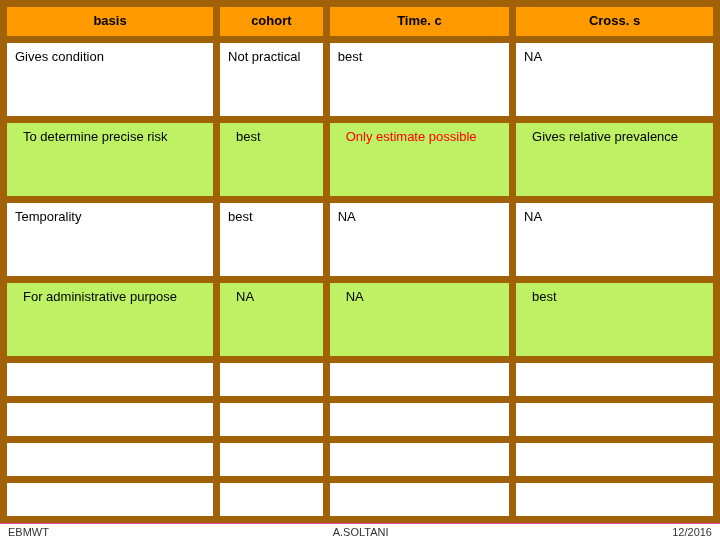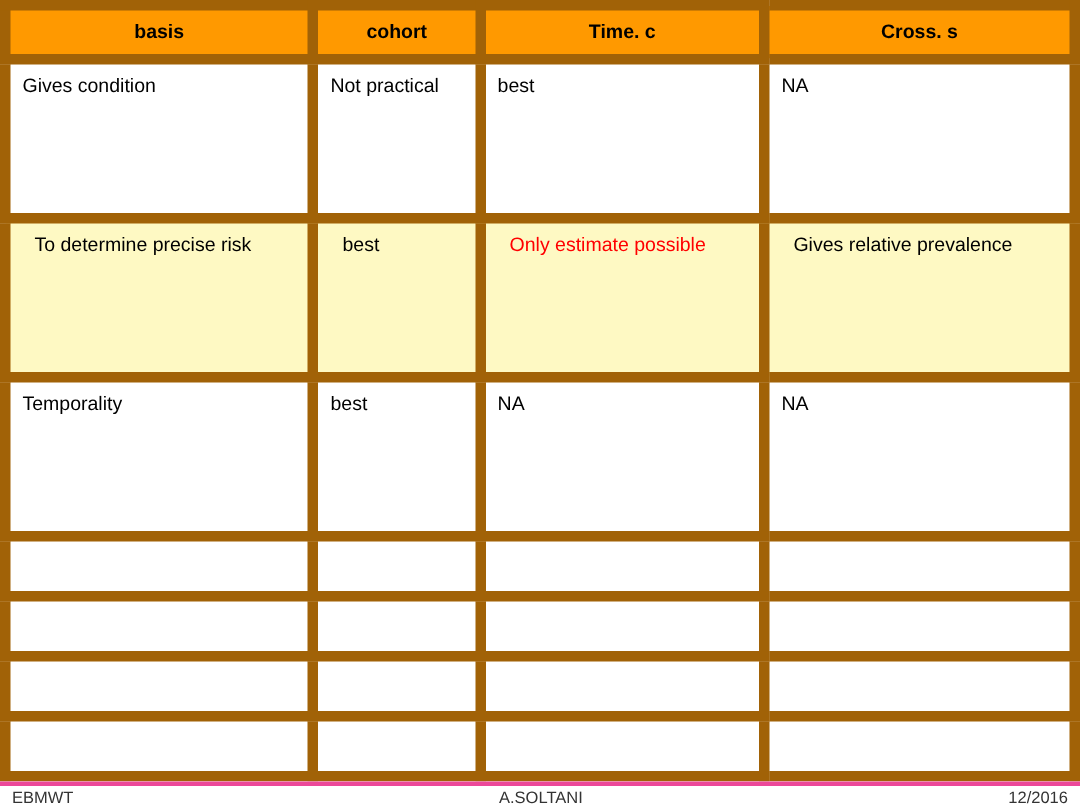--- a/index.html
+++ b/index.html
@@ -28,40 +28,40 @@
       padding: 6px 8px;
       vertical-align: top;
       line-height: 1.3;
     }
     .header-row th {
       background-color: #ff9900;
       color: #000;
       font-weight: bold;
     }
     .green-row td {
-      background-color: #fef9c3;
+      background-color: #bef264;
       padding-left: 16px;
     }
     .white-row td {
       background-color: #ffffff;
     }
     .empty-row td {
       background-color: #ffffff;
       height: 40px;
     }
     .red-text {
       color: red;
     }
     .footer-bar {
       display: flex;
       justify-content: space-between;
       align-items: center;
       padding: 2px 8px;
       background: #fff;
-      border-top: 3px solid #ec4899;
+      border-top: 1px solid #ec4899;
     }
     .footer-bar span {
       font-size: 11px;
       color: #333;
     }
   </style>
 </head>
 <body>
 
 <div class="page-wrapper">
@@ -86,20 +86,26 @@
           <td>best</td>
           <td class="red-text">Only estimate possible</td>
           <td>Gives relative prevalence</td>
         </tr>
         <tr class="white-row">
           <td>Temporality</td>
           <td>best</td>
           <td>NA</td>
           <td>NA</td>
         </tr>
+        <tr class="green-row">
+          <td>For administrative purpose</td>
+          <td>NA</td>
+          <td>NA</td>
+          <td>best</td>
+        </tr>
         <tr class="empty-row">
           <td>&nbsp;</td>
           <td>&nbsp;</td>
           <td>&nbsp;</td>
           <td>&nbsp;</td>
         </tr>
         <tr class="empty-row">
           <td>&nbsp;</td>
           <td>&nbsp;</td>
           <td>&nbsp;</td>

